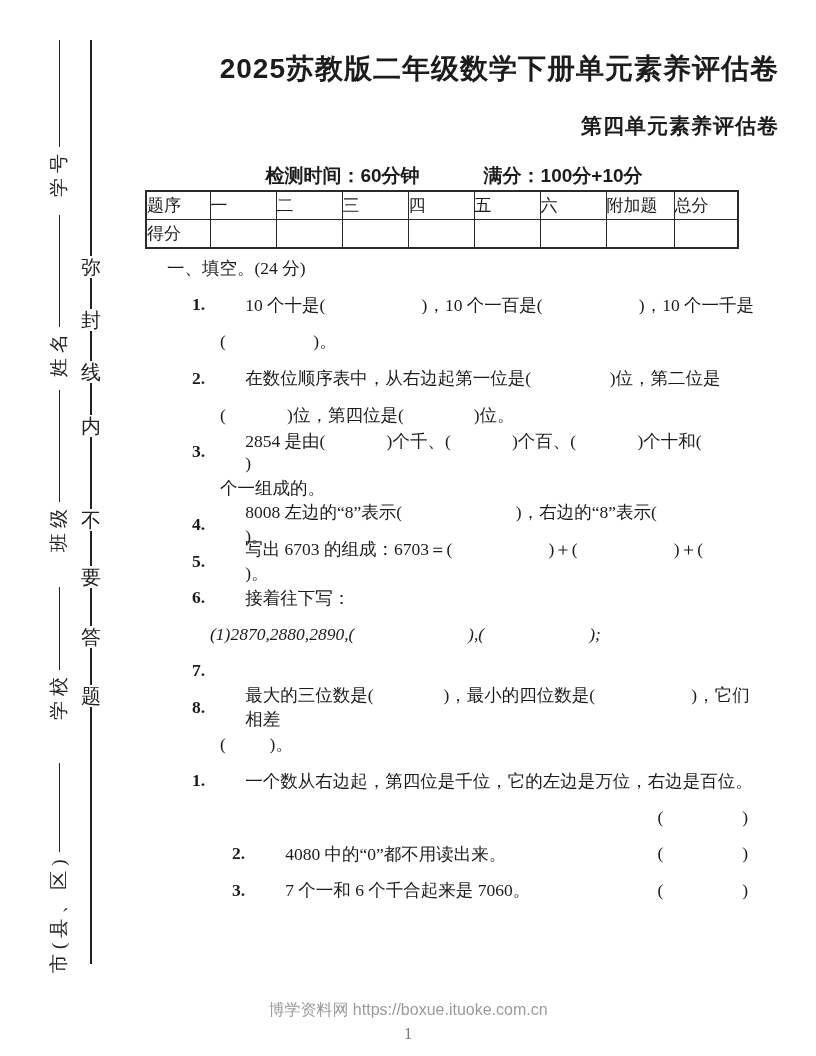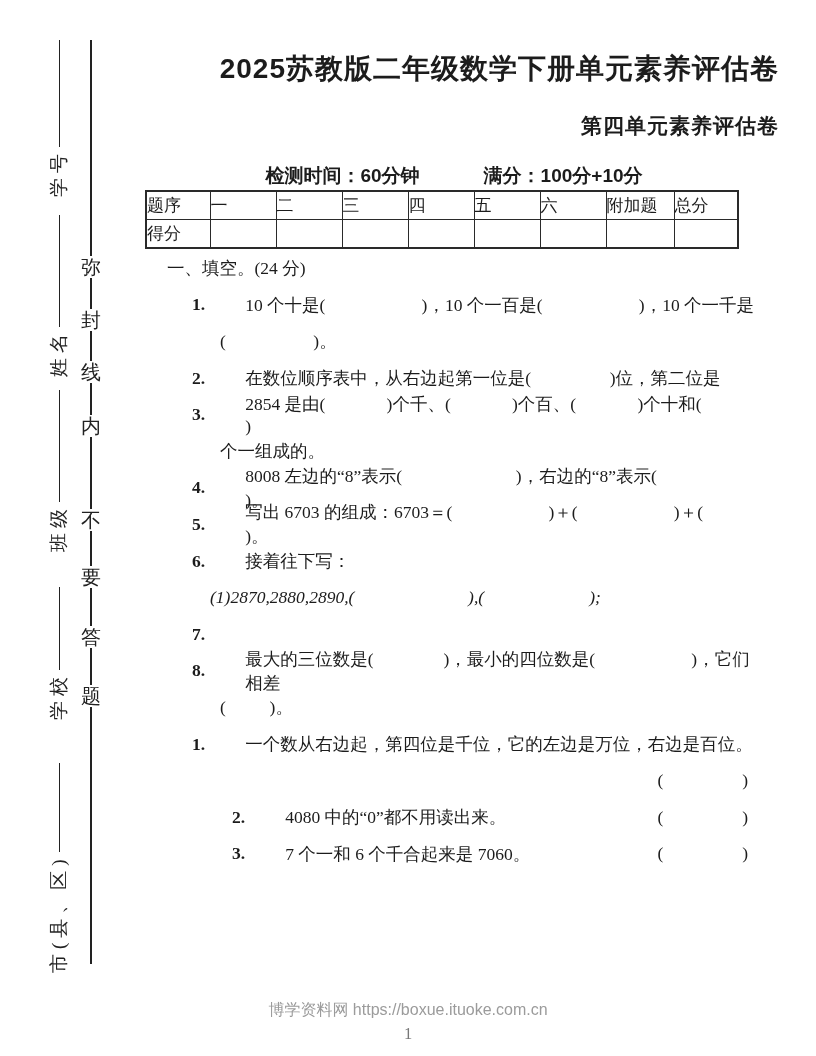--- a/index.html
+++ b/index.html
@@ -161,20 +161,21 @@
     <td></td>
   </tr>
 </tbody>
   </table>
 
 <div class="content">
   <div class="line"><span>一、填空。(24 分)</span></div>
   <div class="line ind-q"><span class="qnum">1.</span><span>10 个十是(                      )，10 个一百是(                      )，10 个一千是</span></div>
   <div class="line ind-c"><span>(                    )。</span></div>
   <div class="line ind-q"><span class="qnum">2.</span><span>在数位顺序表中，从右边起第一位是(                  )位，第二位是</span></div>
+  <div class="line ind-c"><span>(              )位，第四位是(                )位。</span></div>
   <div class="line ind-q"><span class="qnum">3.</span><span>2854 是由(              )个千、(              )个百、(              )个十和(              )</span></div>
   <div class="line ind-c"><span>个一组成的。</span></div>
   <div class="line ind-q"><span class="qnum">4.</span><span>8008 左边的“8”表示(                          )，右边的“8”表示(                    )。</span></div>
   <div class="line ind-q"><span class="qnum">5.</span><span>写出 6703 的组成：6703＝(                      )＋(                      )＋(            )。</span></div>
   <div class="line ind-q"><span class="qnum">6.</span><span>接着往下写：</span></div>
   <div class="line ind-s"><span>(1)2870,2880,2890,(                          ),(                        );</span></div>
   <div class="line ind-q"><span class="qnum">7.</span></div>
   <div class="line ind-q"><span class="qnum">8.</span><span>最大的三位数是(                )，最小的四位数是(                      )，它们相差</span></div>
   <div class="line ind-c"><span>(          )。</span></div>
   <div class="line ind-q"><span class="qnum">1.</span><span>一个数从右边起，第四位是千位，它的左边是万位，右边是百位。</span></div>

